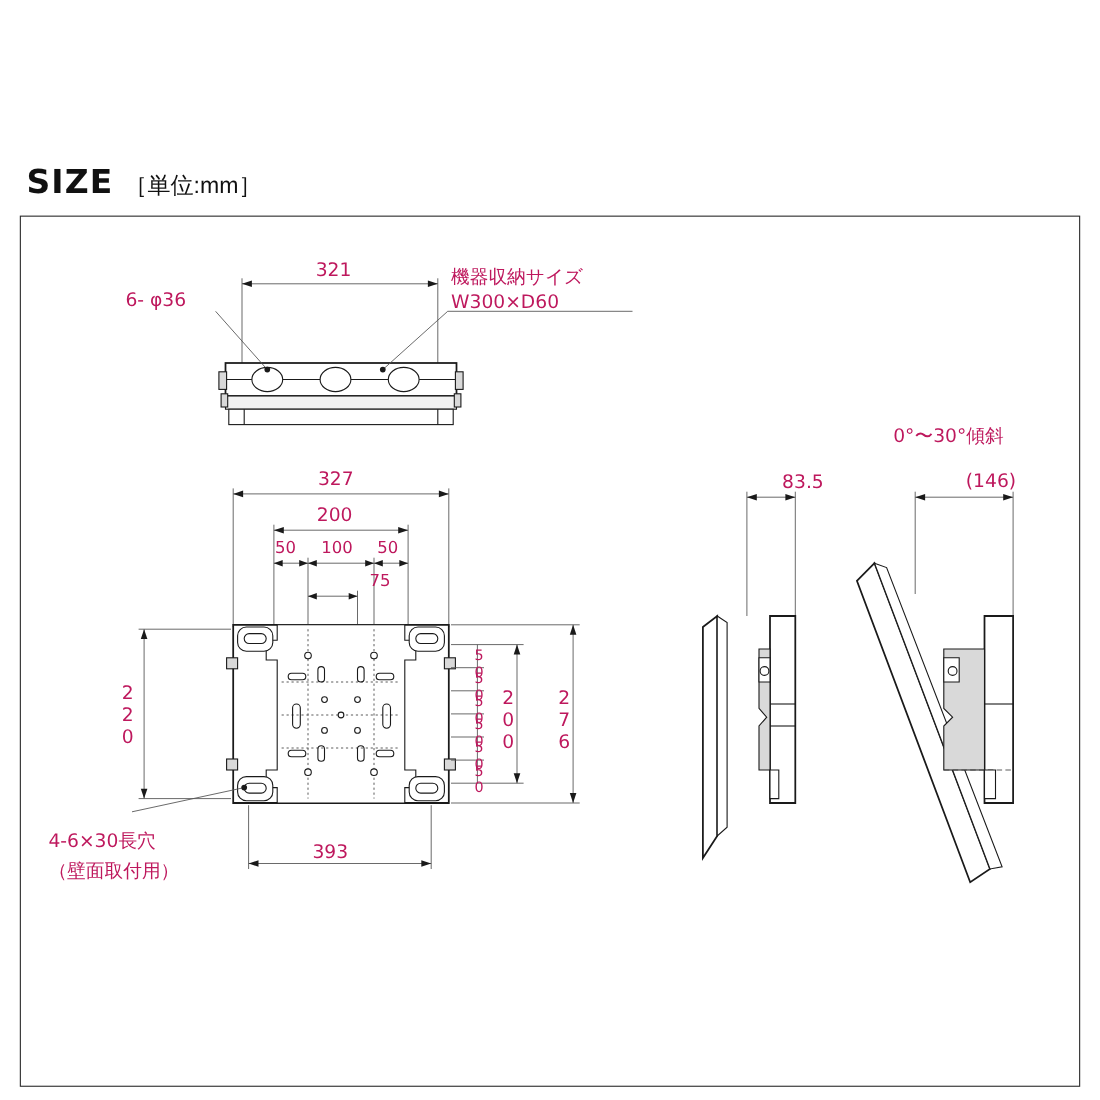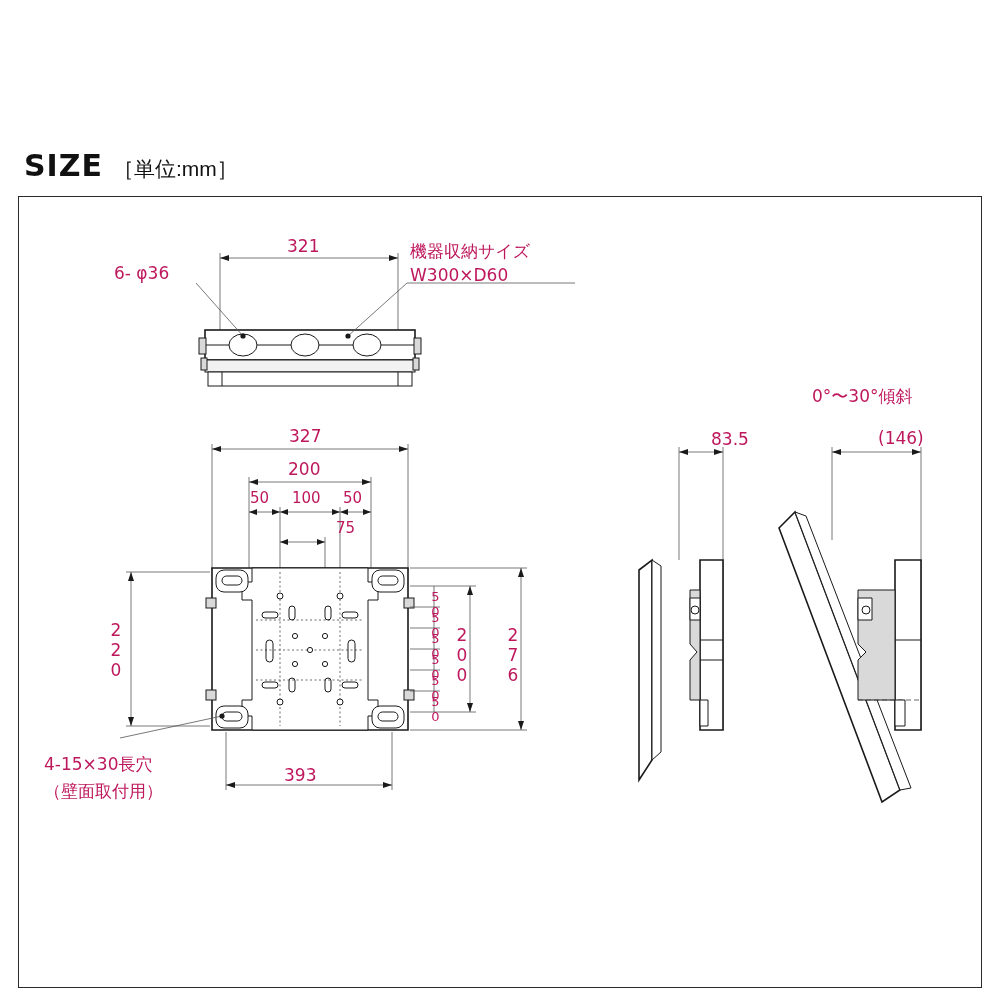--- a/index.html
+++ b/index.html
@@ -234,21 +234,21 @@
   <div class="lbl v" style="left:106px;top:620px;">220</div>
   <div class="lbl" style="left:284px;top:765px;">393</div>
   <div class="lbl v" style="left:452px;top:625px;">200</div>
   <div class="lbl v" style="left:503px;top:625px;">276</div>
   <div class="lbl v xs" style="left:428px;top:589px;">50</div>
   <div class="lbl v xs" style="left:428px;top:610px;">50</div>
   <div class="lbl v xs" style="left:428px;top:631px;">50</div>
   <div class="lbl v xs" style="left:428px;top:652px;">50</div>
   <div class="lbl v xs" style="left:428px;top:673px;">50</div>
   <div class="lbl v xs" style="left:428px;top:694px;">50</div>
-  <div class="lbl" style="left:44px;top:753px;">4-15×30長穴</div>
+  <div class="lbl" style="left:44px;top:753px;">4-6×30長穴</div>
   <div class="lbl" style="left:44px;top:780px;">（壁面取付用）</div>
 
   <div class="lbl" style="left:711px;top:429px;">83.5</div>
 
   <div class="lbl" style="left:812px;top:385px;">0°〜30°傾斜</div>
   <div class="lbl" style="left:848px;top:428px;margin-left:30px;">(146)</div>
 
 </div>
 
 </body></html>

